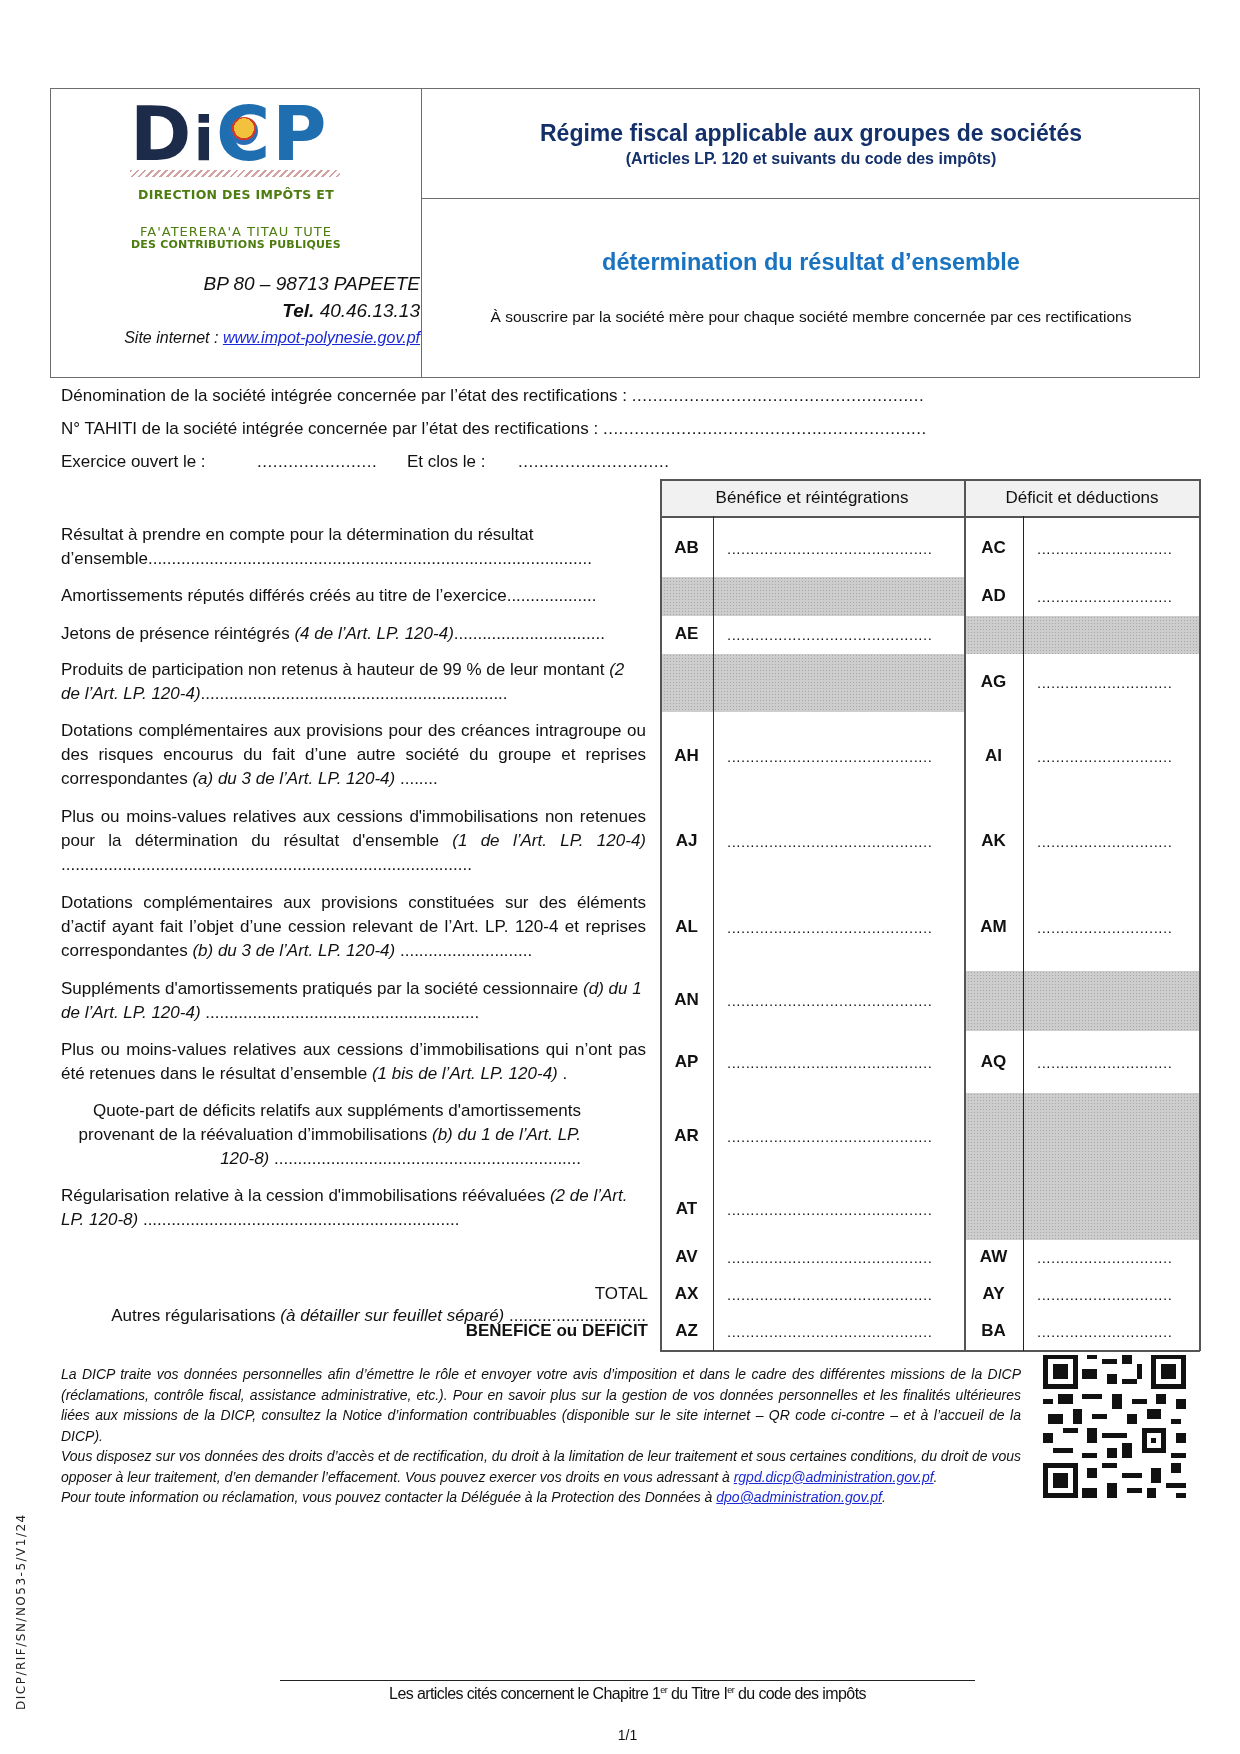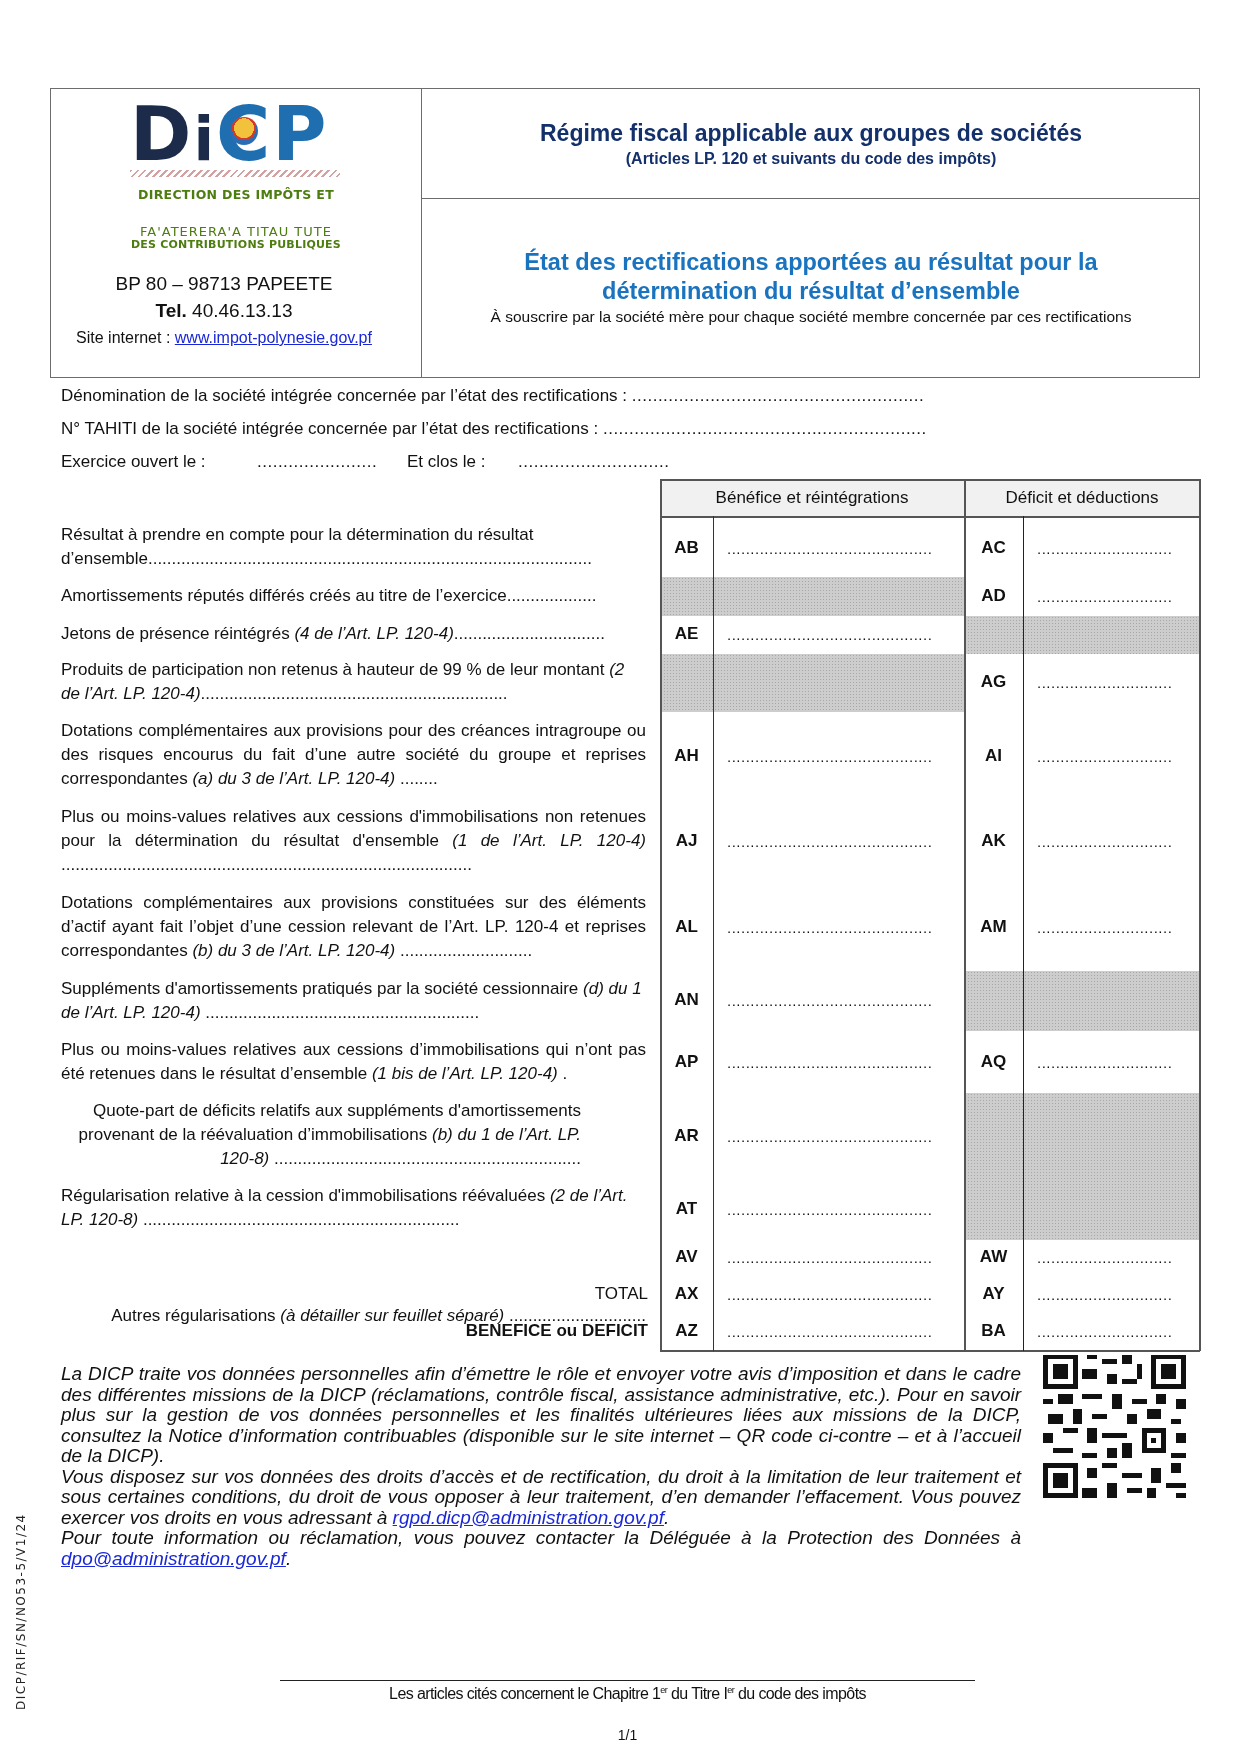--- a/index.html
+++ b/index.html
@@ -10,41 +10,41 @@
   .header-left { left: 50px; top: 88px; width: 372px; height: 290px; border-right: 1.5px solid #6d6d6d; box-sizing: border-box; }
   .header-hline { left: 422px; top: 198px; width: 778px; height: 0; border-top: 1.5px solid #6d6d6d; }
   .logo { left: 130px; top: 94px; width: 215px; height: 80px; }
   .logo-text { font-family: "DejaVu Sans", sans-serif; font-weight: bold; font-size: 74px; letter-spacing: 2px; line-height: 80px; }
   .zigzag { left: 130px; top: 170px; width: 210px; height: 7px;
             background: repeating-linear-gradient(135deg, #c98a8a 0 2px, transparent 2px 5px); opacity: .8; }
   .org { left: 60px; width: 352px; text-align: center; color: #4d7c0f; font-family: "DejaVu Sans", sans-serif; }
   .org1 { top: 187px; font-size: 12.5px; font-weight: bold; letter-spacing: .3px; }
   .org2 { top: 206px; font-size: 11px; font-weight: bold; letter-spacing: .2px; margin-top: 32px; }
   .org3 { top: 224px; font-size: 13px; letter-spacing: 1px; }
-  .addr { left: 48px; width: 352px; text-align: center; font-family: "Liberation Sans", sans-serif; color: #111; }
+  .addr { left: 68px; width: 352px; text-align: right; font-family: "Liberation Sans", sans-serif; color: #111; font-style: italic; }
   .addr1 { top: 273px; font-size: 19px; }
   .addr2 { top: 300px; font-size: 19px; }
   .addr3 { top: 329px; font-size: 16px; }
   .link { color: #1a27d6; text-decoration: underline; }
   .title1 { left: 422px; top: 120px; width: 778px; text-align: center; color: #13306b; font-weight: bold; font-size: 23px; }
   .title1sub { left: 422px; top: 150px; width: 778px; text-align: center; color: #13306b; font-weight: bold; font-size: 16px; }
   .title2 { left: 422px; top: 248px; width: 778px; text-align: center; color: #1a73bf; font-weight: bold; font-size: 23.5px; line-height: 29px; }
   .title2sub { left: 422px; top: 308px; width: 778px; text-align: center; font-size: 15.5px; color: #111; }
   .field { left: 61px; font-size: 17px; white-space: nowrap; }
   .dots { letter-spacing: 0.5px; }
   
   .tbl-line { position: absolute; background: #555; }
   .th { position: absolute; top: 479px; height: 37px; background: #f1f1f1; text-align: center; font-size: 17px; line-height: 37px; box-sizing: border-box; }
   .row-label { position: absolute; left: 61px; width: 585px; font-size: 17px; line-height: 24px; text-align: justify; }
   .code { position: absolute; font-weight: bold; font-size: 17px; text-align: center; width: 53px; }
   .val { position: absolute; font-size: 15px; letter-spacing: .5px; }
   .shade { position: absolute; background-color: #bdbdbd;
            background-image: radial-gradient(#8a8a8a 0.8px, transparent 0.9px);
            background-size: 3px 3px; opacity: .75; }
-  .notice { left: 61px; width: 960px; font-size: 19px; font-style: italic; line-height: 20.5px; text-align: justify; }
+  .notice { left: 61px; width: 960px; font-size: 14px; font-style: italic; line-height: 20.5px; text-align: justify; }
   .qr { left: 1043px; top: 1352px; width: 143px; height: 148px; }
   .side-code { left: 14px; top: 1710px; transform: rotate(-90deg); transform-origin: left top; font-size: 12px; letter-spacing: 1.5px; color: #222; white-space: nowrap; font-family: "DejaVu Sans", sans-serif; }
   .foot-line { left: 280px; top: 1680px; width: 695px; height: 0; border-top: 1.5px solid #222; }
   .foot-text { left: 280px; top: 1685px; width: 695px; text-align: center; font-size: 16px; letter-spacing: -0.6px; }
   .page-num { left: 280px; top: 1727px; width: 695px; text-align: center; font-size: 14px; }
 </style>
 </head>
 <body>
 
 <div class="abs header-box"></div>
@@ -59,21 +59,20 @@
 <div class="abs org org2">DES CONTRIBUTIONS PUBLIQUES</div>
 <div class="abs org org3">FA'ATERERA'A TITAU TUTE</div>
 
 <div class="abs addr addr1">BP 80 – 98713 PAPEETE</div>
 <div class="abs addr addr2"><b>Tel.</b> <span>40.46.13.13</span></div>
 <div class="abs addr addr3"><span>Site internet : </span><span class="link">www.impot-polynesie.gov.pf</span></div>
 
 <div class="abs title1">Régime fiscal applicable aux groupes de sociétés</div>
 <div class="abs title1sub">(Articles LP. 120 et suivants du code des impôts)</div>
 <div class="abs title2">
-    <div>État des rectifications apportées au résultat pour la</div>
     <div>détermination du résultat d’ensemble</div>
   </div>
 <div class="abs title2sub">À souscrire par la société mère pour chaque société membre concernée par ces rectifications</div>
 
 <div class="abs field" style="top:386px">
   <span>Dénomination de la société intégrée concernée par l’état des rectifications :</span>
   <span class="dots">........................................................</span>
 </div>
 <div class="abs field" style="top:419px">
   <span>N° TAHITI de la société intégrée concernée par l’état des rectifications :</span>

